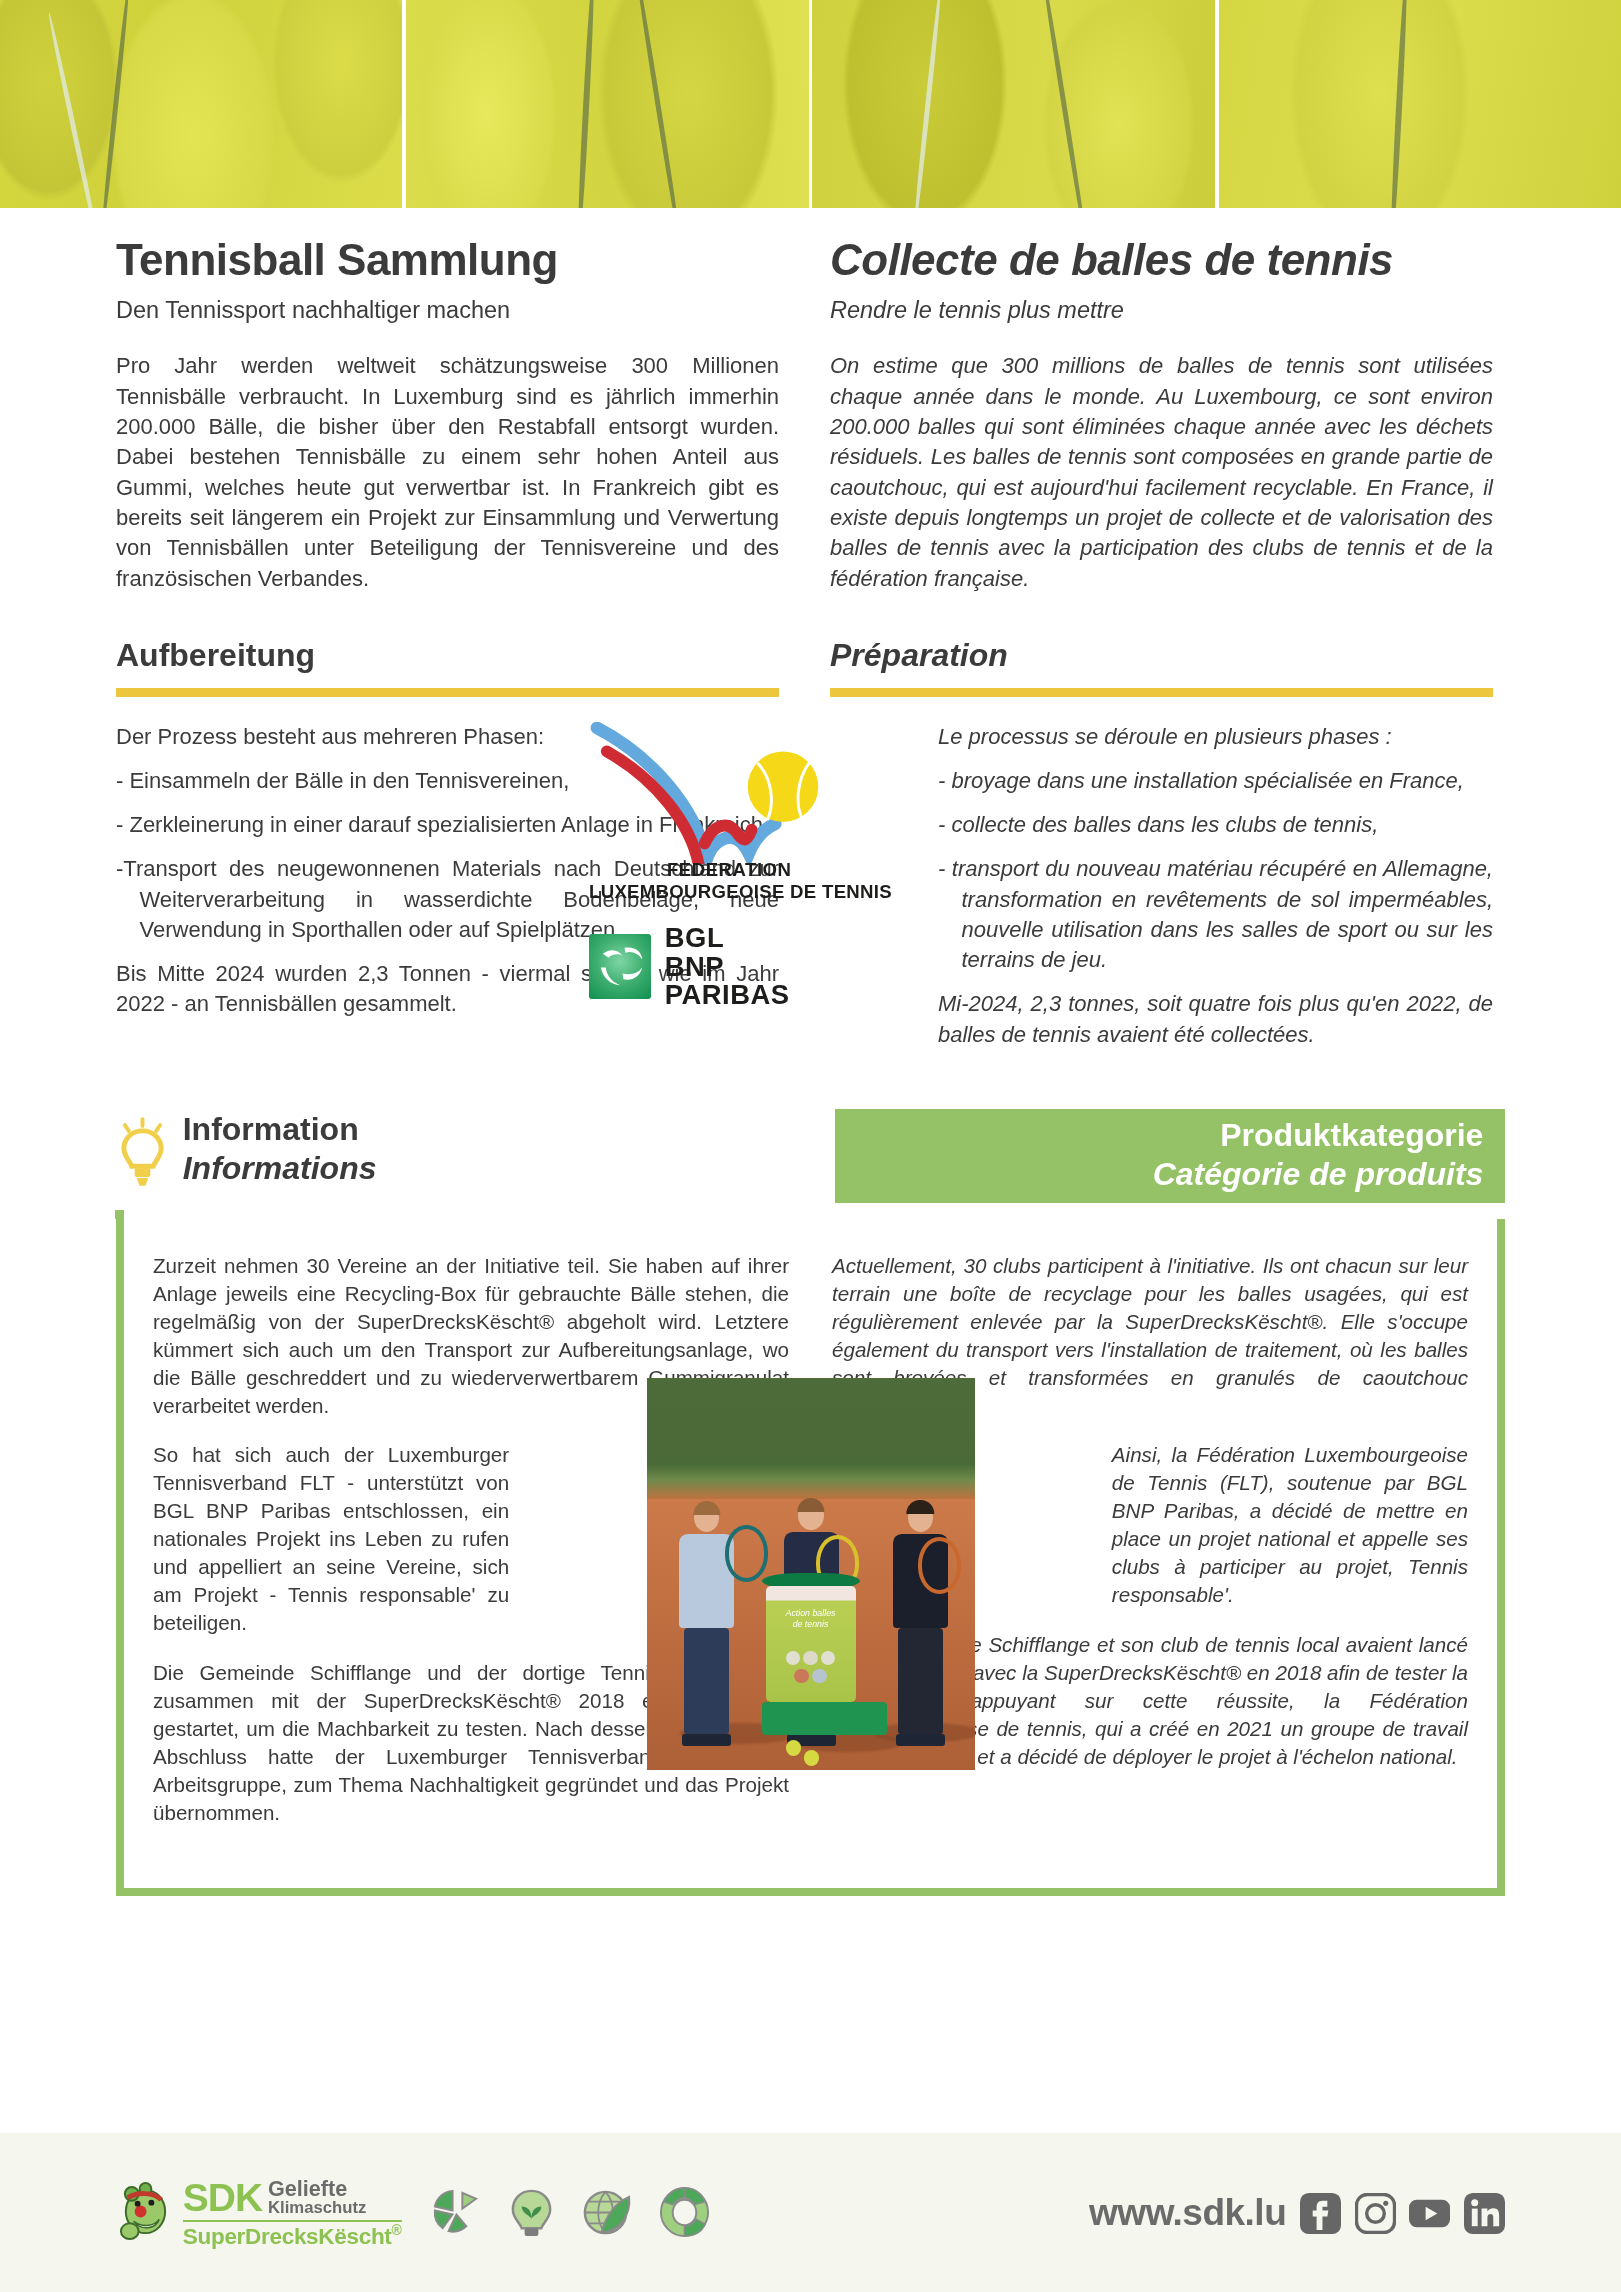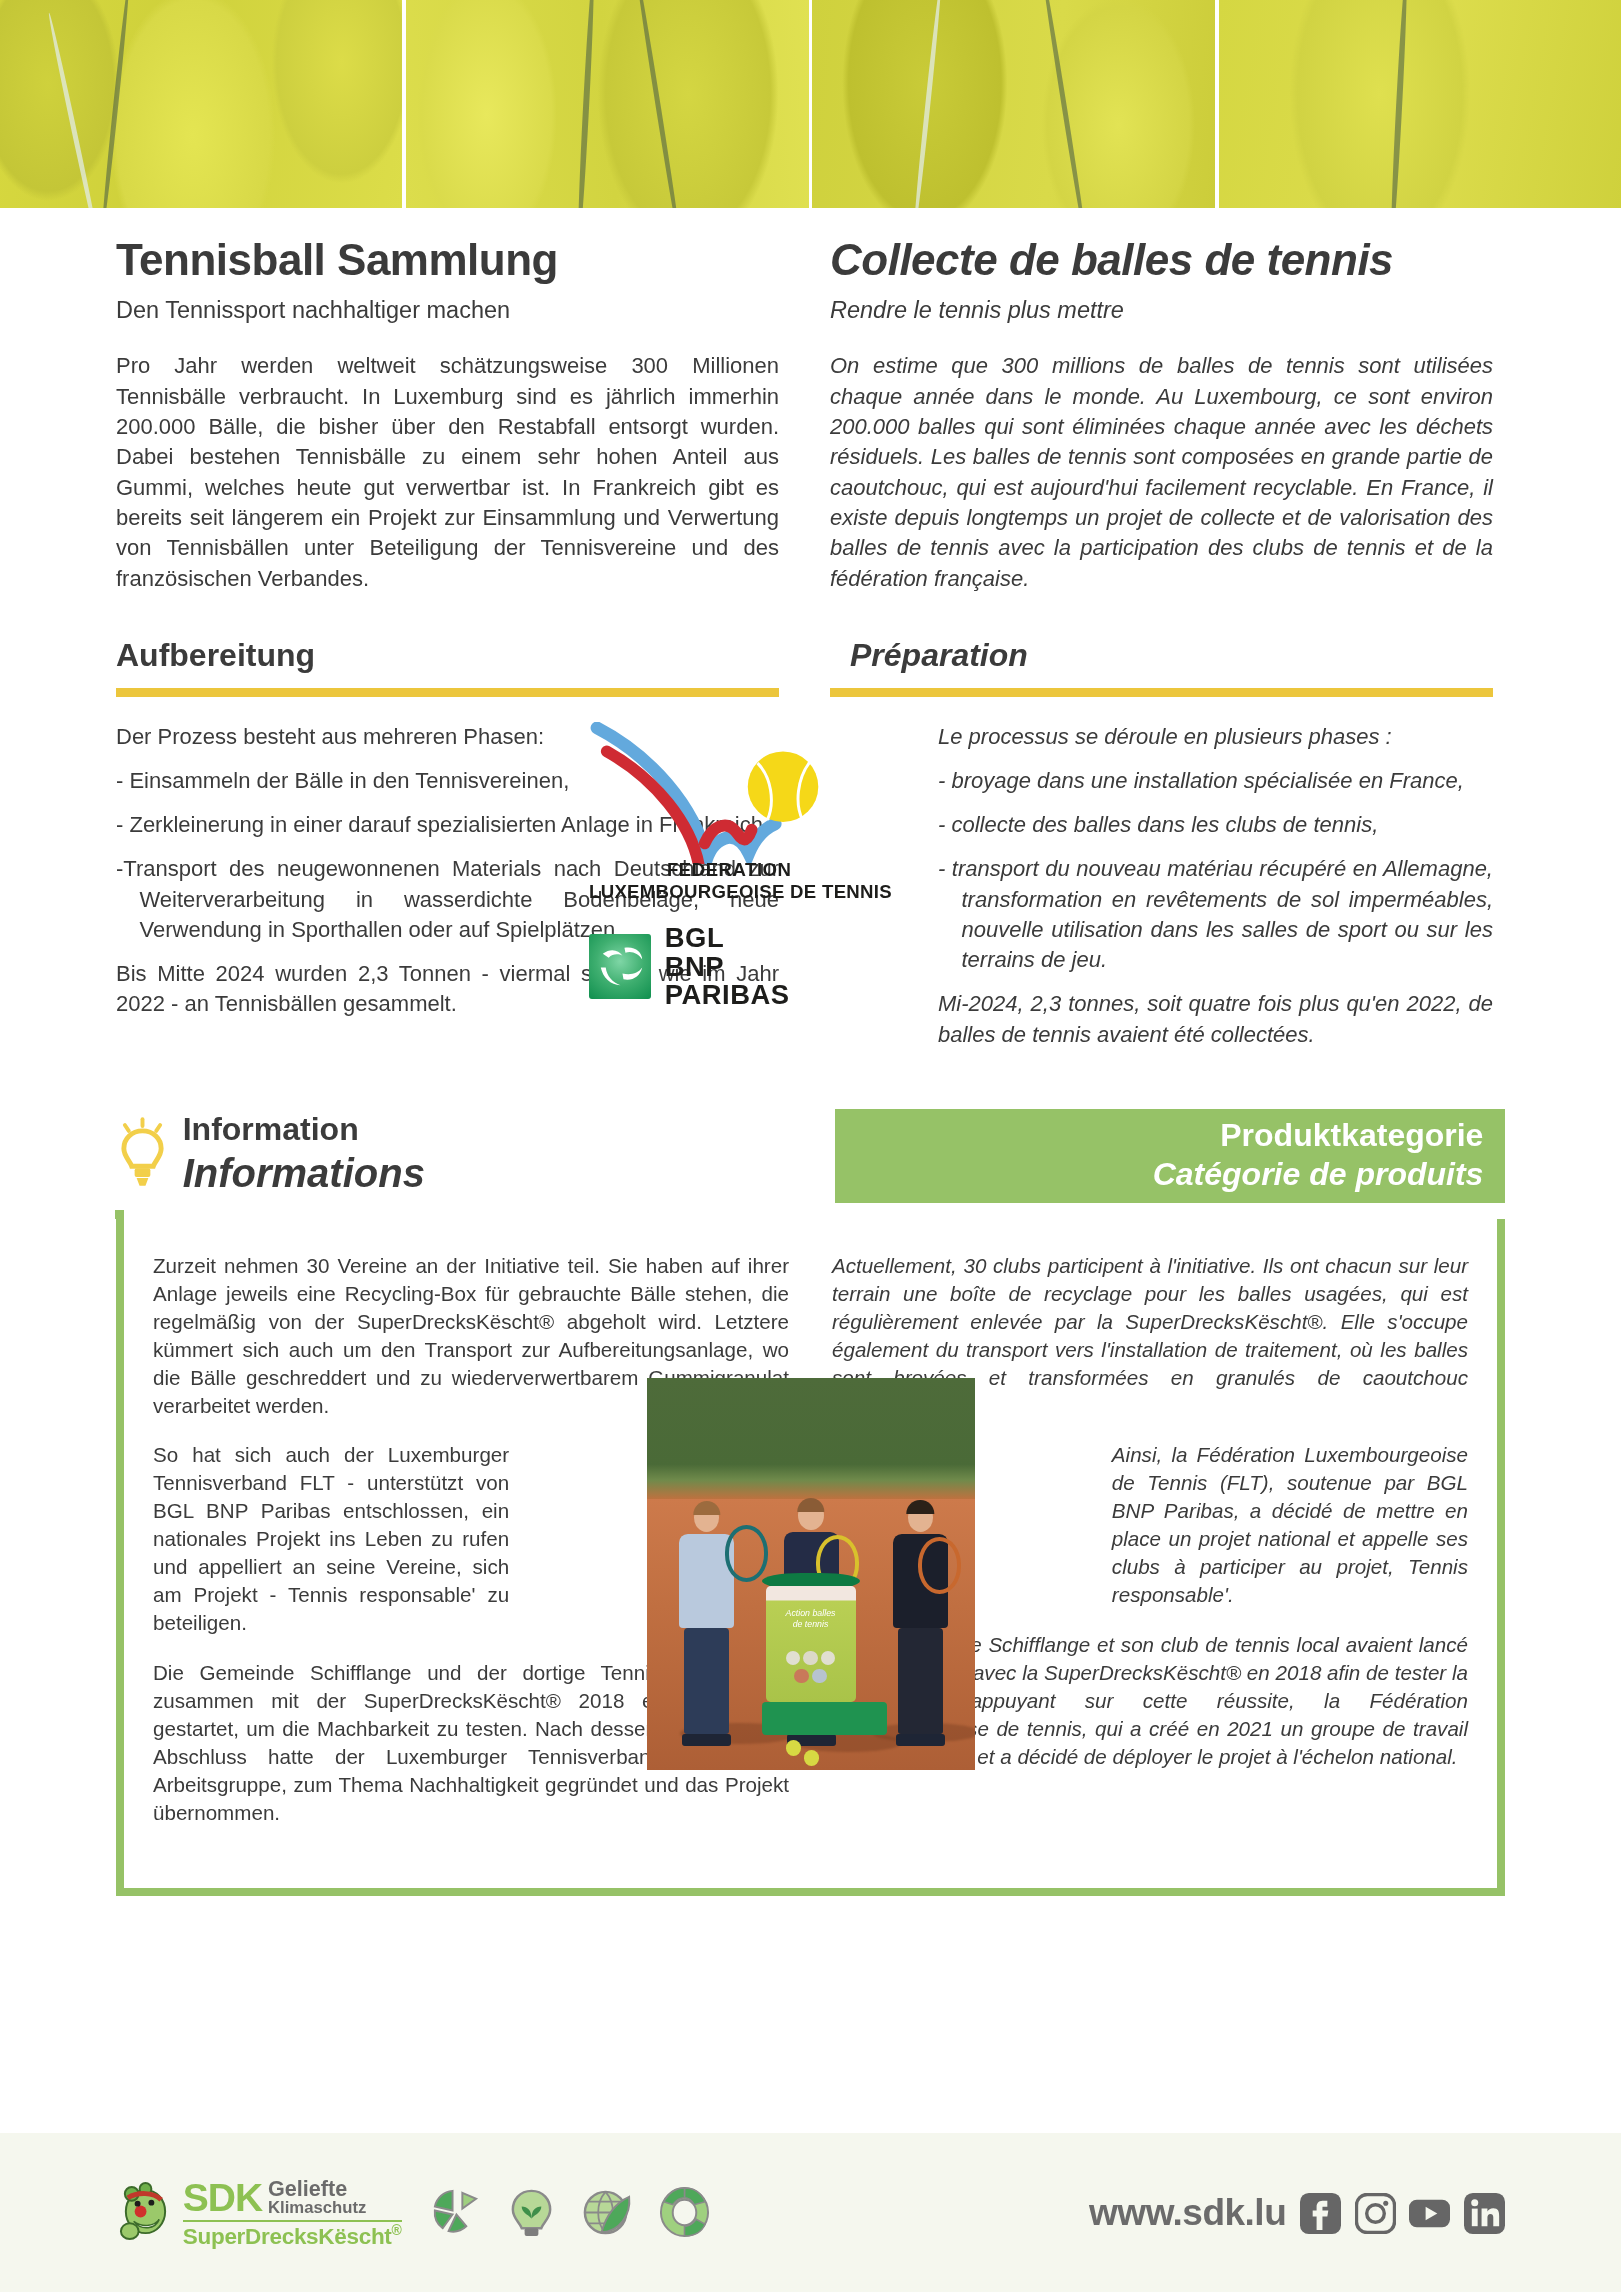--- a/index.html
+++ b/index.html
@@ -46,21 +46,21 @@
 
   h1.title { font-size:44px; font-weight:bold; letter-spacing:-0.5px; margin:29px 0 0 0; line-height:1.05; color:#3b3b3b; }
   h1.title.fr { font-style:italic; }
   .subtitle { font-size:23.5px; margin:13.7px 0 0 0; color:#3b3b3b; }
   .subtitle.fr { font-style:italic; }
 
   p.body { font-size:22px; line-height:1.38; text-align:justify; margin:27.4px 0 0 0; color:#3b3b3b; }
   p.body.fr { font-style:italic; }
 
   h2.section { font-size:32px; font-weight:bold; margin:43px 0 0 0; color:#3b3b3b; }
-  h2.section.fr { font-style:italic;margin-left:20px; }
+  h2.section.fr { font-style:italic; }
   .rule { height:8.8px; background:#ecc63c; margin-top:13.7px; width:100%; }
 
   
   .proc-wrap { position:relative; margin-top:25.5px; }
   .proc-list { font-size:22px; line-height:1.38; text-align:justify; color:#3b3b3b; }
   .proc-list p { margin:0 0 13.7px 0; }
   .proc-list p.hang { padding-left:23.5px; text-indent:-23.5px; }
   .proc-list.fr { font-style:italic; }
 
   .logo-box { position:absolute; right:-69px; top:0; width:259px; }
@@ -82,21 +82,21 @@
   .info-head { position:relative; margin-top:45px; height:110px; }
   .green-band { position:absolute; right:116px; top:0; width:670px; height:94px; background:#96c267; }
   .green-band .gtxt { position:absolute; right:21.6px; color:#fff; text-align:right; line-height:1.06; }
   .green-band .g1 { top:9.8px; font-size:32px; font-weight:bold; right:21.6px; }
   .green-band .g2 { top:49px; font-size:32px; font-weight:bold; font-style:italic; right:21.6px; }
 
   .info-left { position:absolute; left:116px; top:3.9px; display:flex; align-items:flex-start; gap:13.7px; }
   .bulb-icon { width:53px; height:71px; position:relative; margin-top:3.9px; }
   .info-words { line-height:1.06; }
   .info-words .i1 { font-size:32px; font-weight:bold; color:#3b3b3b; }
-  .info-words .i2 { font-size:40px; font-weight:bold; font-style:italic; color:#3b3b3b; margin-top:5.9px; }
+  .info-words .i2 { font-size:32px; font-weight:bold; font-style:italic; color:#3b3b3b; margin-top:5.9px; }
 
   
   .info-box { position:relative; margin:0 116px 0 116px; border:8.8px solid #96c267; border-top:none; padding:33px 29px 39px 29px; background:#fff; }
   .info-box:before { content:""; position:absolute; left:-8.8px; top:-8.8px; width:8.8px; height:8.8px; background:#96c267; }
   .box-cols { display:flex; gap:43px; }
   .box-col { width:656px; position:relative; }
   .box-col p { font-size:20.6px; line-height:1.36; text-align:justify; margin:0 0 21.6px 0; color:#3b3b3b; }
   .box-col.fr p { font-style:italic; }
 
   

